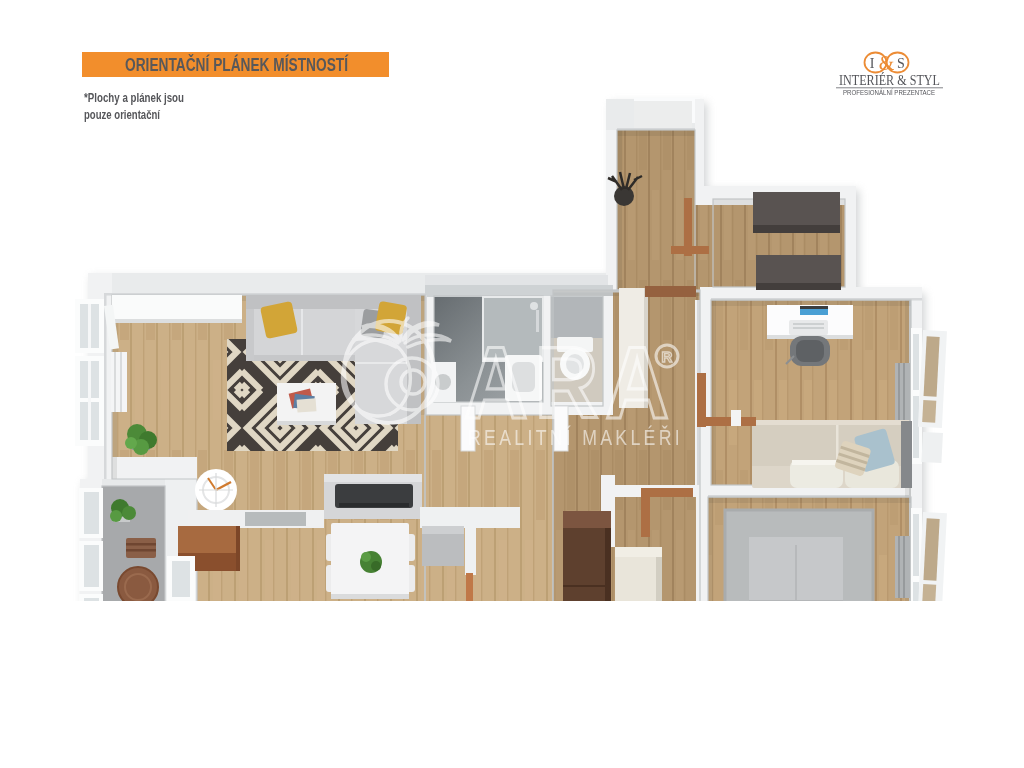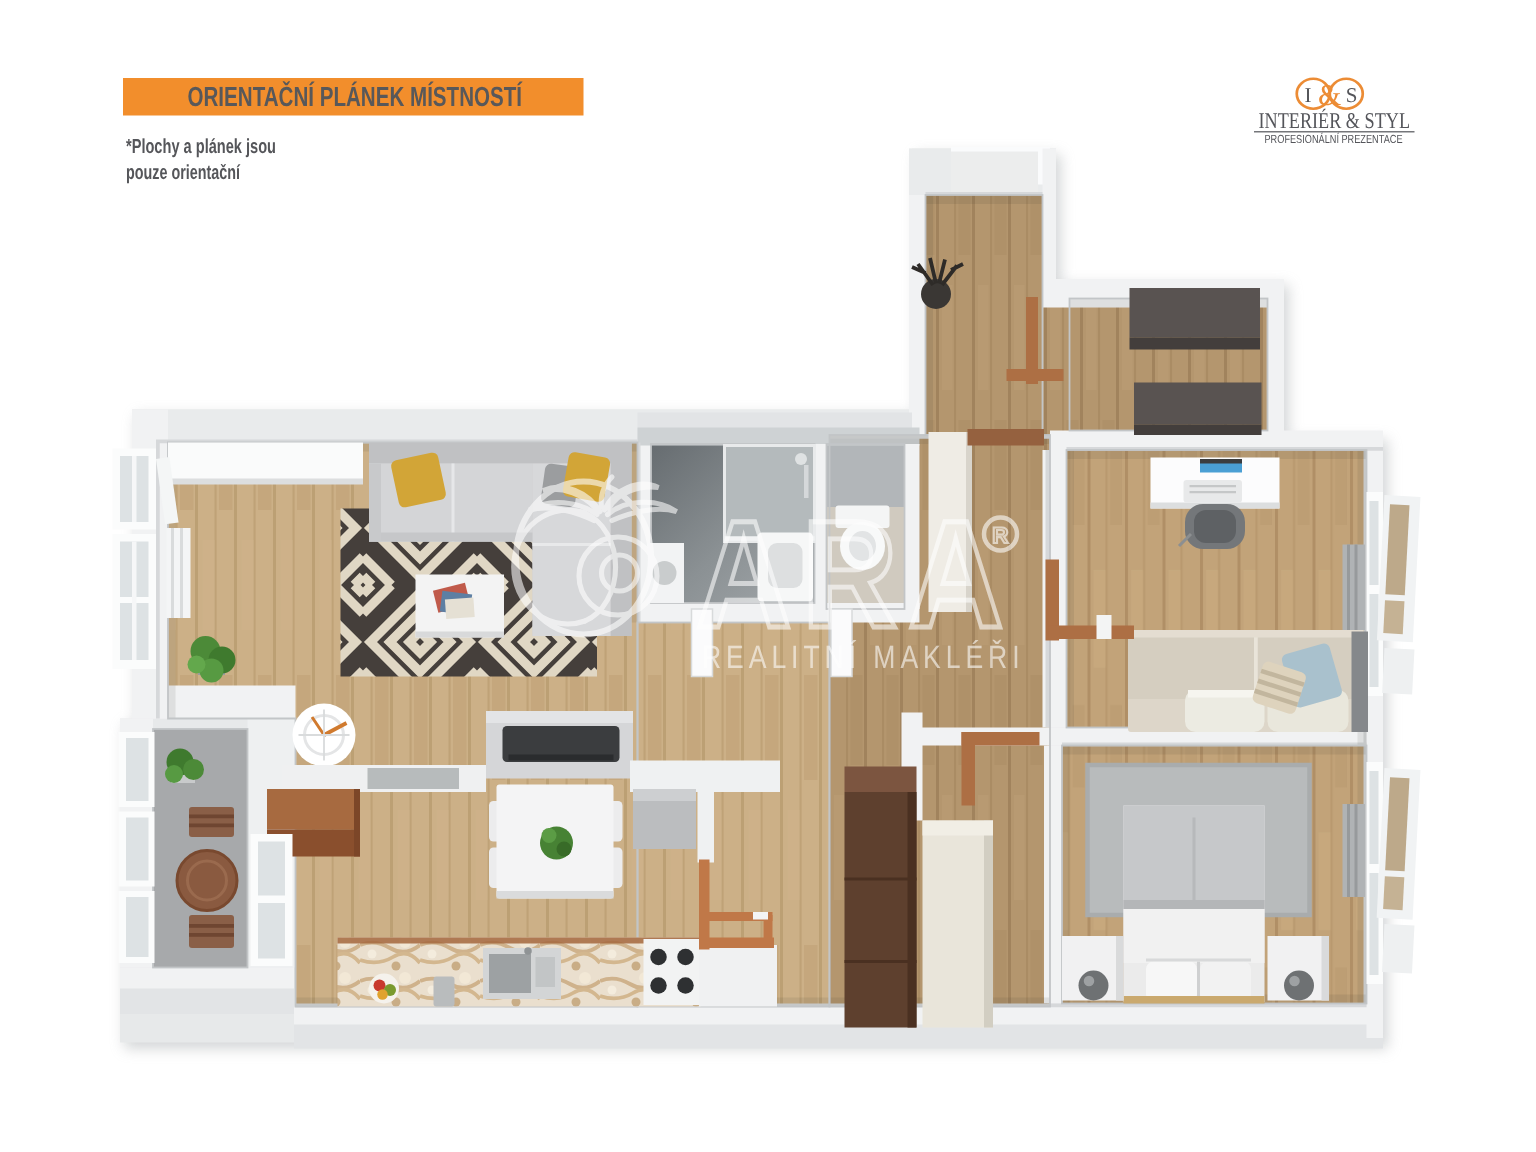--- a/index.html
+++ b/index.html
@@ -1,16 +1,16 @@
 <!DOCTYPE html>
 <html><head>
 <meta charset="utf-8">
 <style>
   html,body{margin:0;padding:0;background:#ffffff;}
-  #page{position:relative;width:1024px;height:768px;background:#ffffff;overflow:hidden;
+  #page{position:relative;width:1024px;height:601px;background:#ffffff;overflow:hidden;
         font-family:"Liberation Sans", sans-serif;}
 </style>
 </head>
 <body>
 <div id="page">
 <svg width="1024" height="768" viewBox="0 0 1024 768" xmlns="http://www.w3.org/2000/svg">
 <defs>
   <linearGradient id="bathGrad" x1="0" y1="0" x2="1" y2="1">
     <stop offset="0" stop-color="#666c70"></stop>
     <stop offset="0.55" stop-color="#8b9194"></stop>

